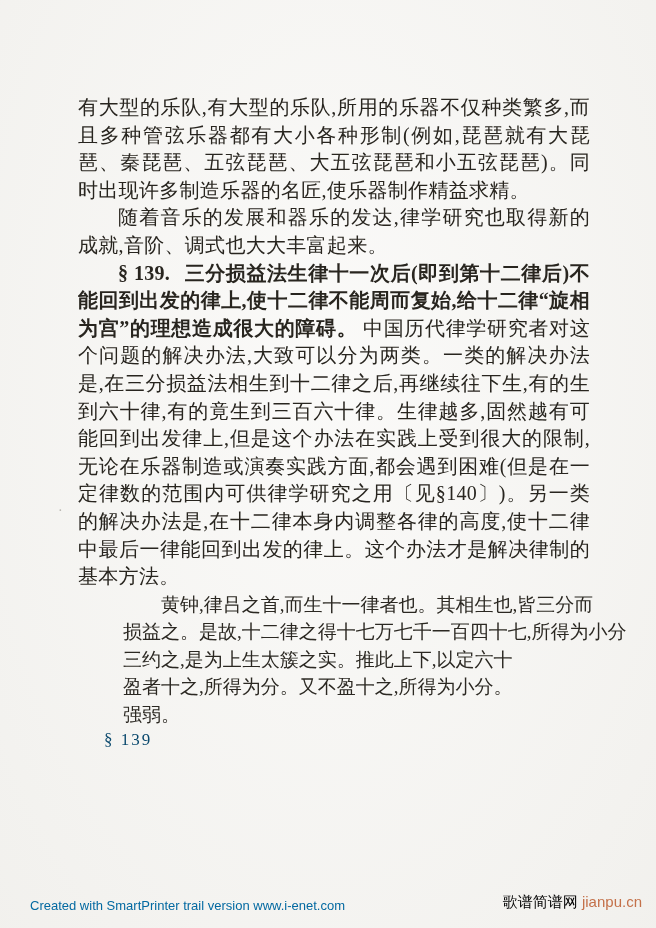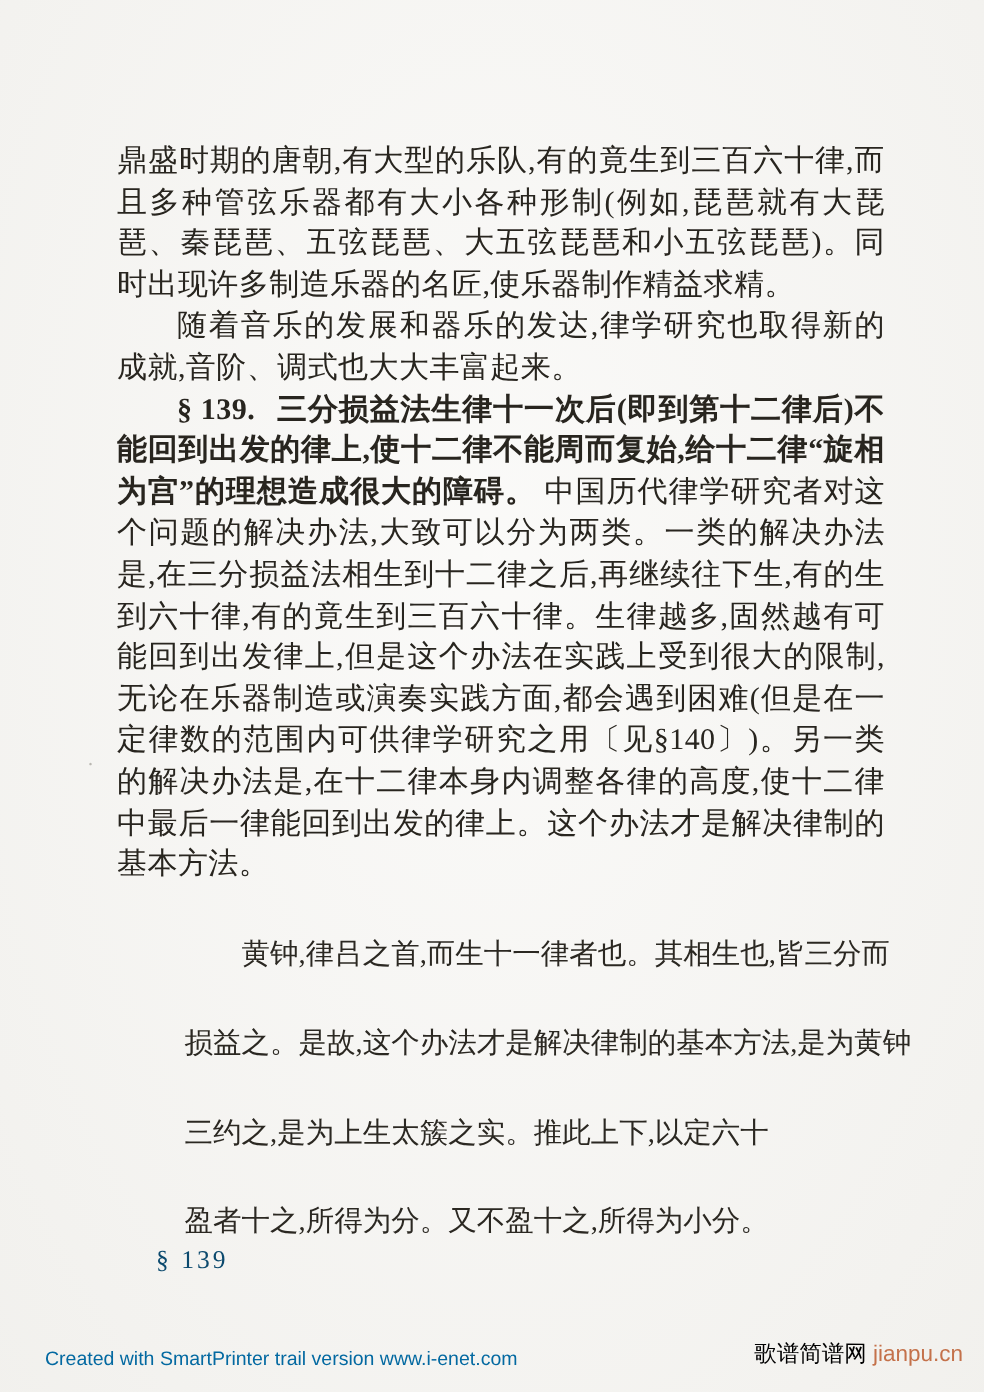--- a/index.html
+++ b/index.html
@@ -37,21 +37,21 @@
     margin-right: 0.45em;
     white-space: nowrap;
     margin-top: 40px;
   }
   .quote {
     margin: 0 0 0 45px;
     font-size: 19px;
     line-height: 27.6px;
     color: #2b2822;
   }
-  .quote-line { white-space: nowrap; margin-top: 32px; }
+  .quote-line { white-space: nowrap; }
   .quote-first { text-indent: 2em; }
   .footer-marker {
     margin-top: 1px;
     margin-left: 26px;
     font-size: 17px;
     letter-spacing: 2px;
     color: #0c4a6e;
   }
   .speck {
     position: absolute;
@@ -79,39 +79,40 @@
   .wm-domain { color: #c4714a; }
 </style>
 </head>
 <body>
 
 <div>
 
   <div class="text-block">
 
     <p class="body">
-      <span>鼎盛时期的唐朝,有大型的乐队,有的竟生到三百六十律,而且多种管弦乐器都有大小各种形制(例如,琵琶就有大琵琶、秦琵琶、五弦琵琶、大五弦琵琶和小五弦琵琶)。同时出现许多制造乐器的名匠,使乐器制作精益求精。</span>
+      <span>有大型的乐队,有大型的乐队,所用的乐器不仅种类繁多,而且多种管弦乐器都有大小各种形制(例如,琵琶就有大琵琶、秦琵琶、五弦琵琶、大五弦琵琶和小五弦琵琶)。同时出现许多制造乐器的名匠,使乐器制作精益求精。</span>
     </p>
 
     <p class="body indent">
       <span>随着音乐的发展和器乐的发达,律学研究也取得新的成就,音阶、调式也大大丰富起来。</span>
     </p>
 
     <p class="body indent">
       <span class="sec-label">§ 139.</span>
       <span class="bold">三分损益法生律十一次后(即到第十二律后)不能回到出发的律上,使十二律不能周而复始,给十二律“旋相为宫”的理想造成很大的障碍。</span>
       <span>中国历代律学研究者对这个问题的解决办法,大致可以分为两类。一类的解决办法是,在三分损益法相生到十二律之后,再继续往下生,有的生到六十律,有的竟生到三百六十律。生律越多,固然越有可能回到出发律上,但是这个办法在实践上受到很大的限制,无论在乐器制造或演奏实践方面,都会遇到困难(但是在一定律数的范围内可供律学研究之用〔见§140〕)。另一类的解决办法是,在十二律本身内调整各律的高度,使十二律中最后一律能回到出发的律上。这个办法才是解决律制的基本方法。</span>
     </p>
 
 
     <div class="quote">
       <div class="quote-line quote-first">黄钟,律吕之首,而生十一律者也。其相生也,皆三分而</div>
-      <div class="quote-line">损益之。是故,这个办法才是解决律制的基本方法,是为黄钟</div>
+      <div class="quote-line">损益之。是故,十二律之得十七万七千一百四十七,所得为小分</div>
       <div class="quote-line">三约之,是为上生太簇之实。推此上下,以定六十</div>
       <div class="quote-line">盈者十之,所得为分。又不盈十之,所得为小分。</div>
+      <div class="quote-line">强弱。</div>
     </div>
 
     <div class="footer-marker">§ 139</div>
 
   </div>
 
   <span class="speck">·</span>
 
   <span class="wm-left">Created with SmartPrinter trail version www.i-enet.com</span>
 

